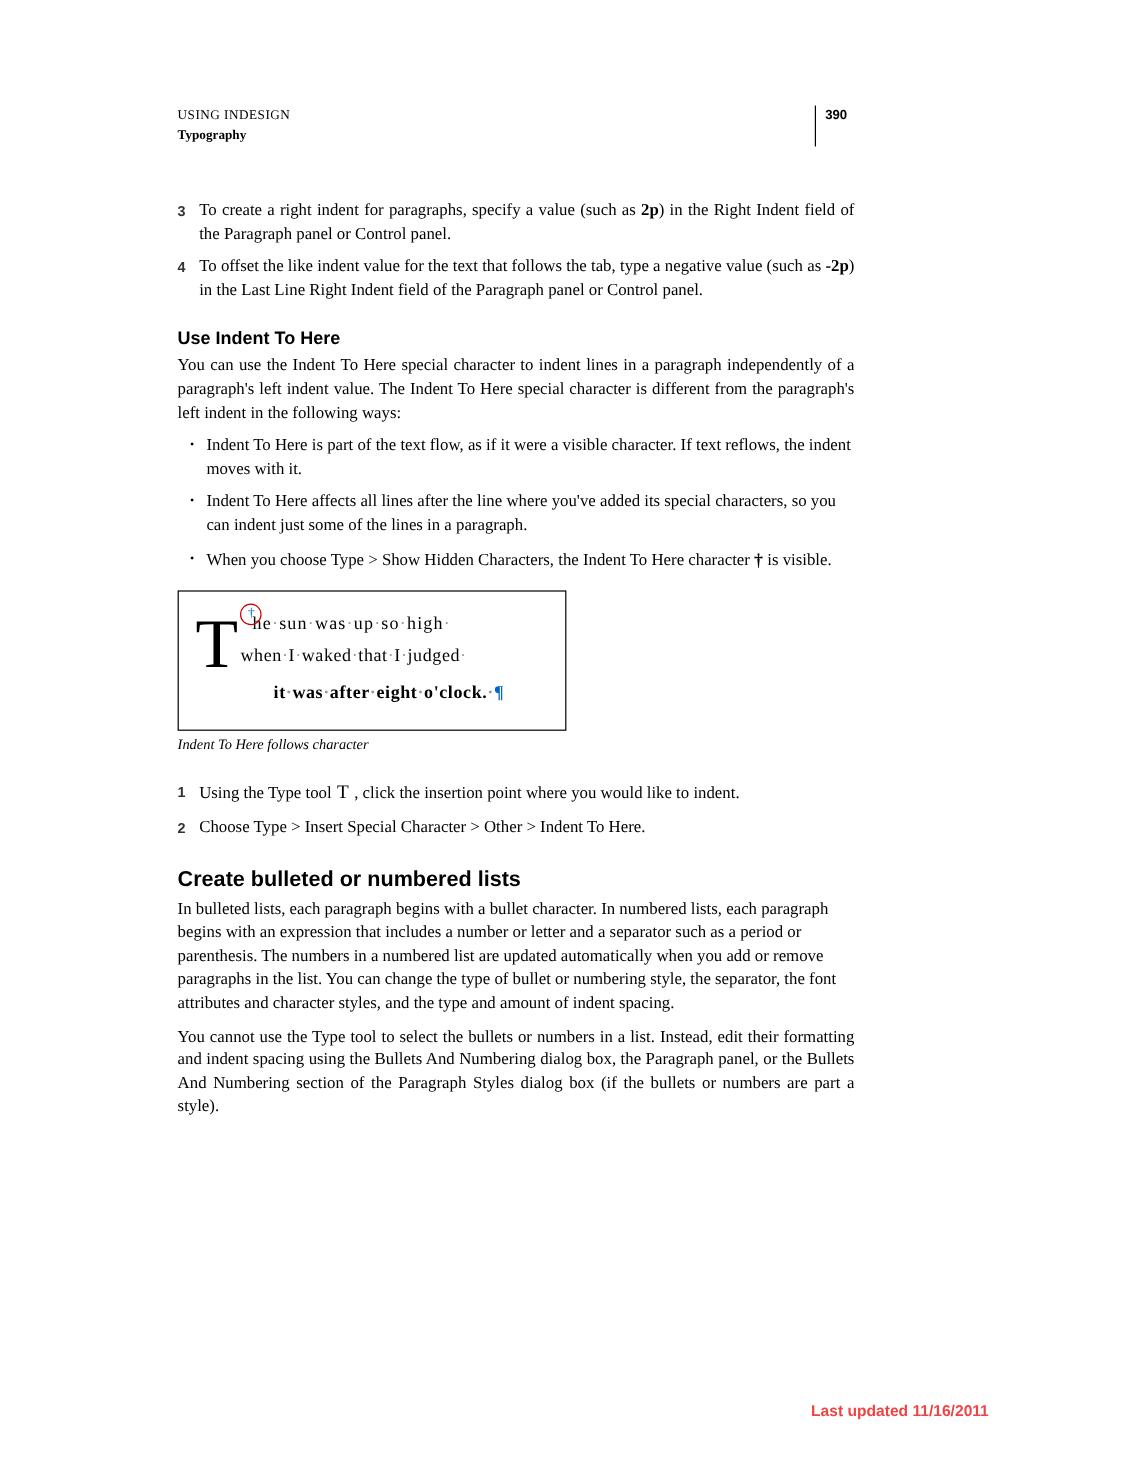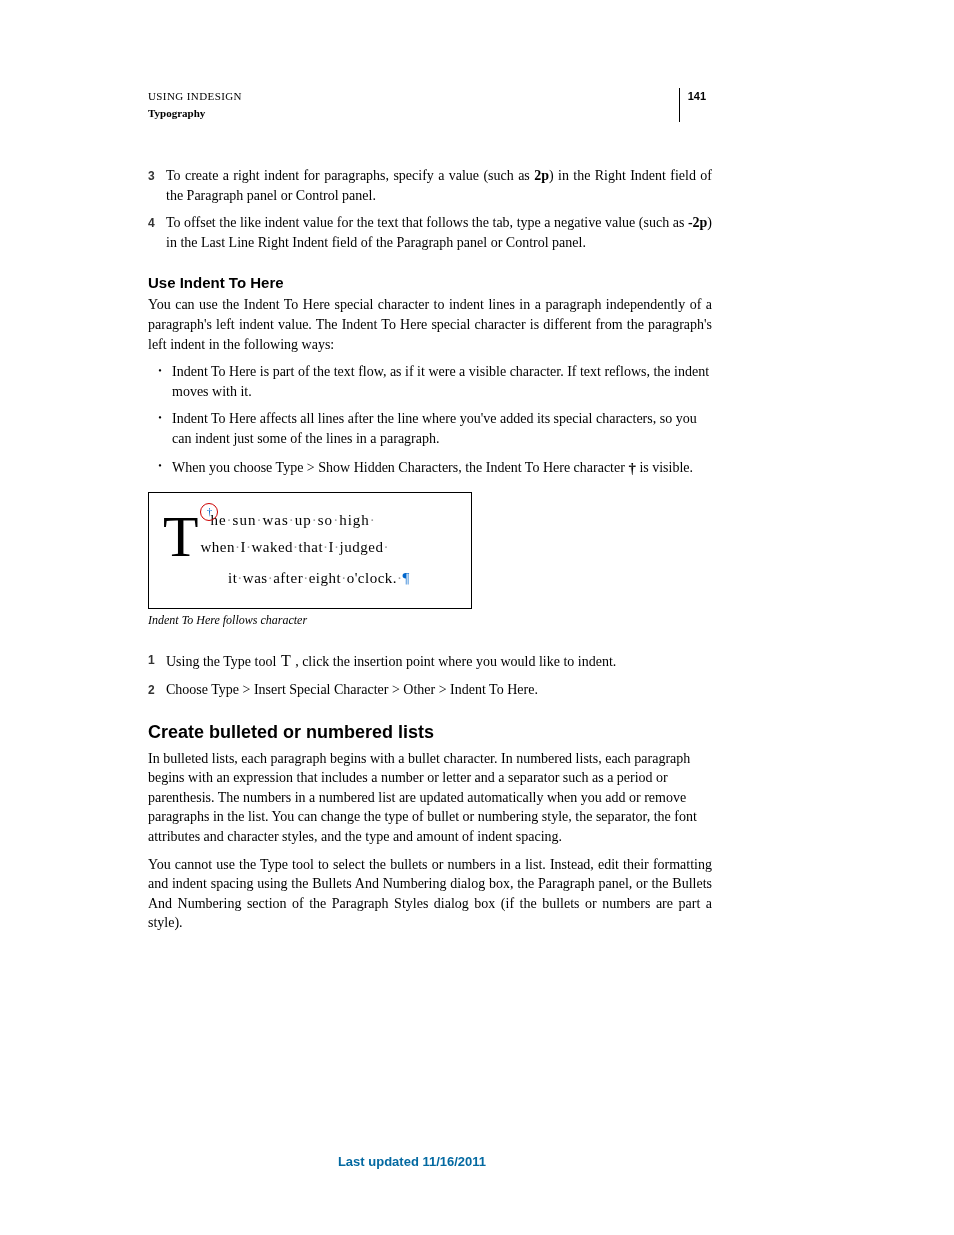--- a/index.html
+++ b/index.html
@@ -136,20 +136,21 @@
     font-size: 11px;
     position: relative;
     top: -10px;
     margin-right: -8px;
   }
   .figure-box .line {
     white-space: nowrap;
   }
   .figure-box .wrap {
     margin-left: 65px;
+    font-weight: bold;
   }
   .dot { color: #999; }
   .pil { color: #06c; }
   .caption {
     font-style: italic;
     font-size: 12px;
     margin: 4px 0 22px 0;
   }
 
   .h1 {
@@ -173,41 +174,41 @@
   }
   .dagger {
     font-weight: bold;
     font-size: 15px;
     position: relative;
     top: 1px;
   }
 
   .footer {
     position: absolute;
-    bottom: 66px;
+    bottom: 52px;
     left: 0;
     width: 100%;
-    text-align: center;
-    font-family: "Myriad Pro", "Segoe UI", Arial, sans-serif;
-    font-weight: bold;
-    color: #0369a1;
+    text-align: right;
+    font-family: "Myriad Pro", "Segoe UI", Arial, sans-serif;
+    font-weight: bold;
+    color: #ef4444;
     font-size: 13px;
   }
 </style>
 </head>
 <body>
 
 <div class="page">
 
   <div class="header">
     <div class="header-left">
       <div class="header-doc-title">USING INDESIGN</div>
       <div class="header-section">Typography</div>
     </div>
-    <div class="page-number">141</div>
+    <div class="page-number">390</div>
   </div>
 
   <ol class="numlist">
     <li>
       <span class="marker">3</span>
       <span class="body">
         <span>To create a right indent for paragraphs, specify a value (such as </span><b>2p</b><span>) in the Right Indent field of the Paragraph panel or Control panel.</span>
       </span>
     </li>
     <li>

